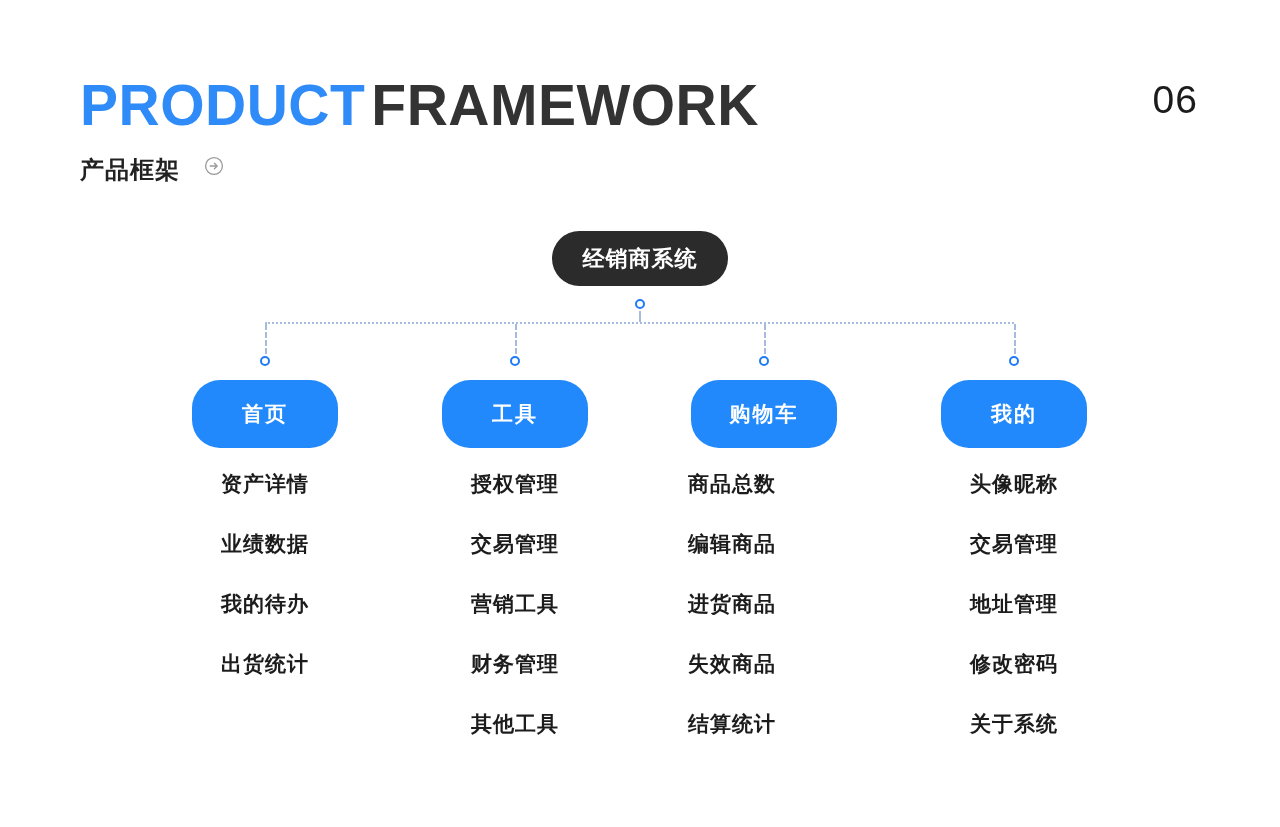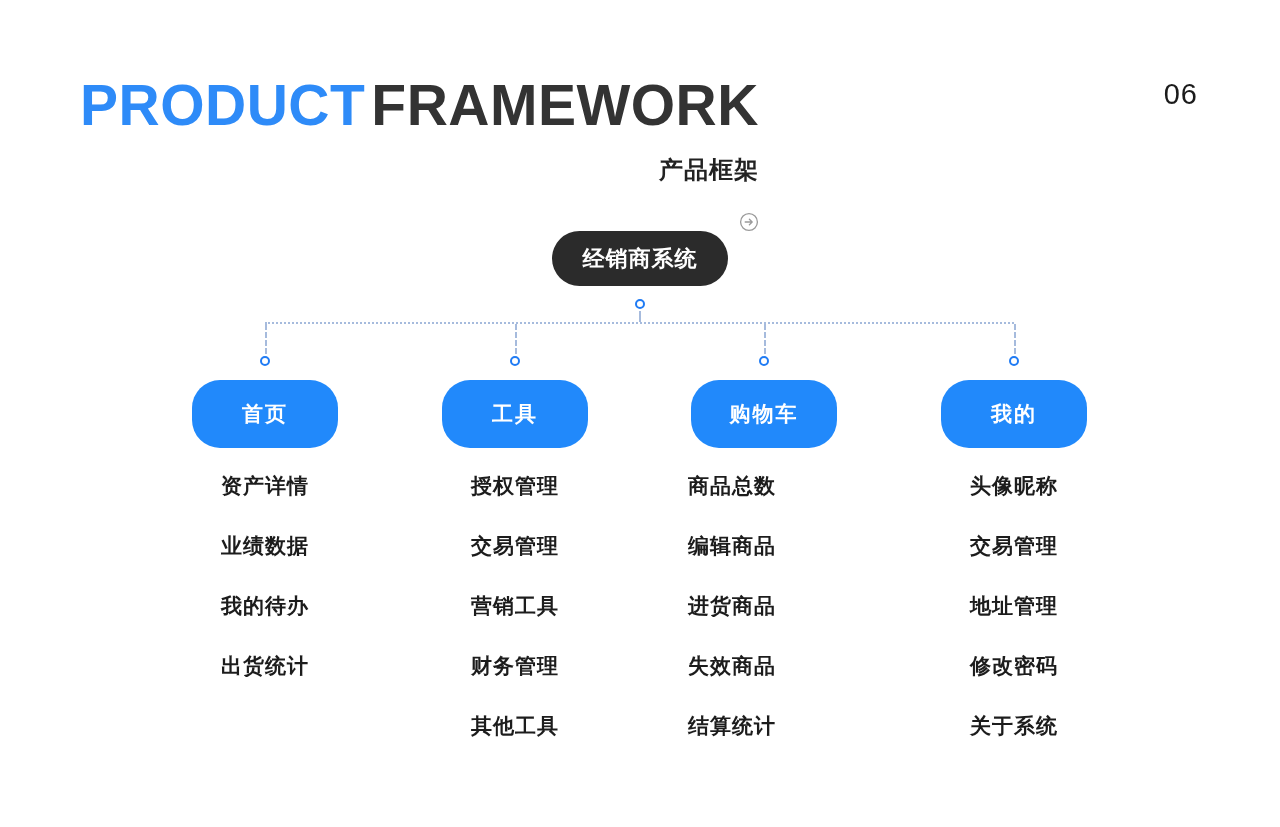--- a/index.html
+++ b/index.html
@@ -17,41 +17,40 @@
     font-weight: 800;
     letter-spacing: 0.5px;
     line-height: 1.05;
     white-space: nowrap;
   }
   .main-title .t-blue { color: #2e8bf8; }
   .main-title .t-dark { color: #333333; margin-left: 6px; }
   .subtitle-row {
     margin-top: 18px;
     display: flex;
-    align-items: flex-end;
+    align-items: flex-start;
     gap: 24px;
-    flex-direction: column;
   }
   .subtitle {
     font-size: 24px;
     font-weight: 700;
     color: #222222;
     letter-spacing: 1px;
   }
   .circle-arrow { width: 20px; height: 20px; display: block; margin-top: 2px; }
   .page-number {
     position: absolute;
     top: 78px; right: 82px;
-    font-size: 29px;
+    font-size: 39px;
     font-weight: 500;
     color: #1b1b1b;
     letter-spacing: 1px;
   }
   
-  .diagram { position: absolute; inset: 0; }
+  .diagram { position: absolute; inset: 0; font-family: Liberation Mono, monospace; }
   .root-pill {
     position: absolute;
     left: 552px; top: 231px;
     width: 176px; height: 55px;
     background: #2b2b2b;
     border-radius: 28px;
     color: #ffffff;
     font-size: 22px;
     font-weight: 700;
     letter-spacing: 1px;

